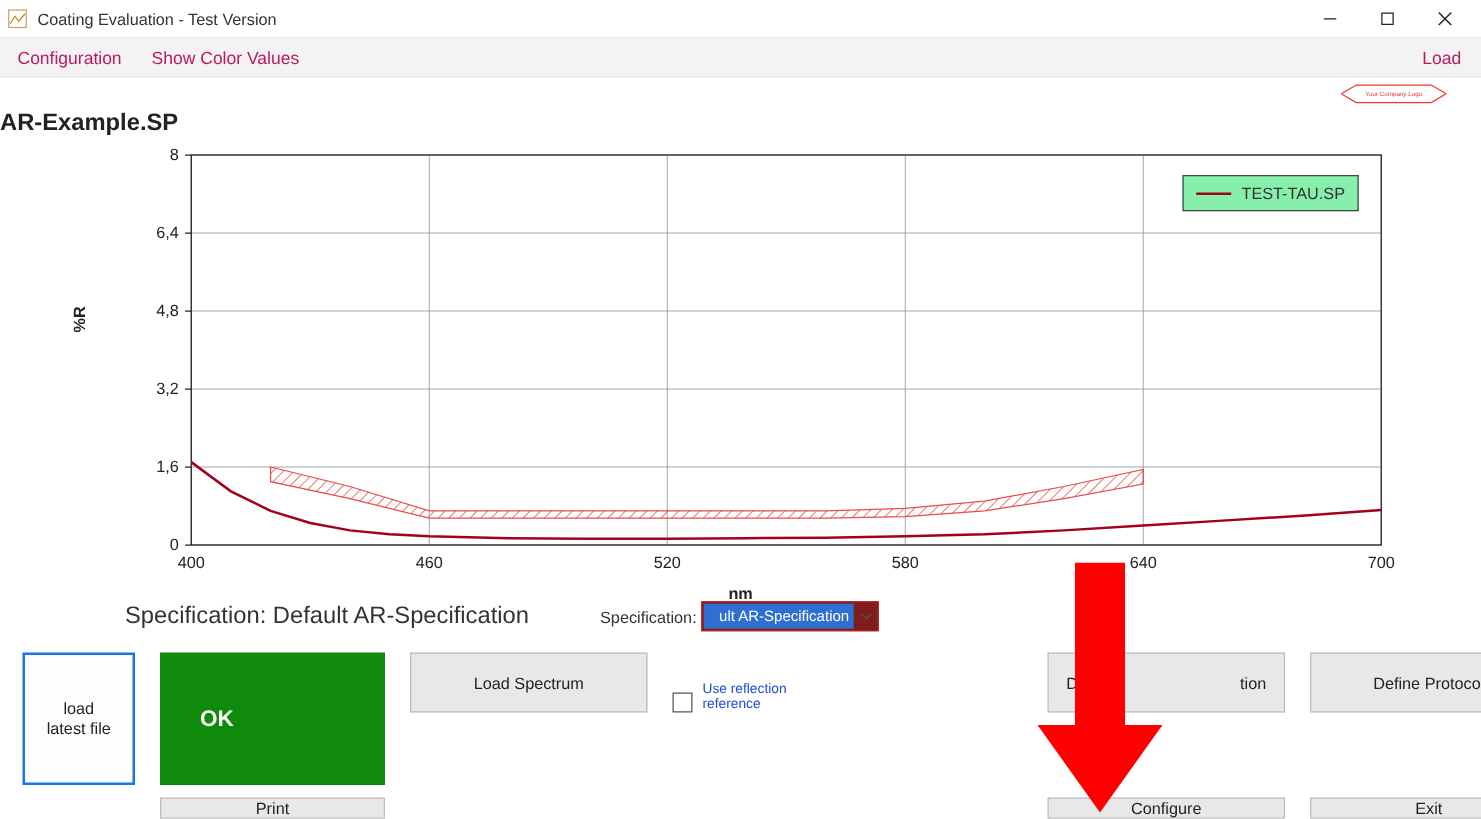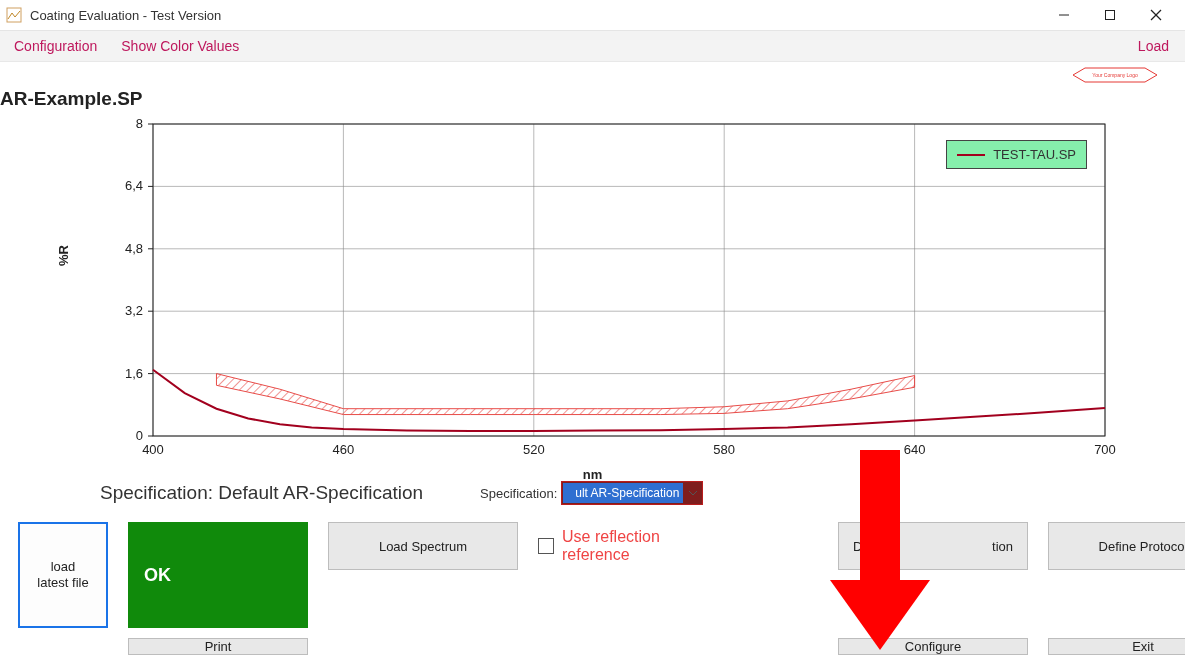--- a/index.html
+++ b/index.html
@@ -29,24 +29,24 @@
   .specline{display:flex;align-items:center;padding:0 40px 0 100px;margin-top:2px;height:30px}
   .specleft{font-size:19px;color:#333;flex:0 0 380px}
   .speclbl{font-size:13px;color:#333;margin-right:4px}
   .dd{display:flex;align-items:center;border:1px solid #b91c1c;background:#7f1d1d;height:22px;width:140px}
   .dd .sel{flex:1;background:#2f6fd1;color:#fff;font-size:12px;padding:1px 4px;height:18px;margin:1px;display:flex;align-items:center;justify-content:flex-end;overflow:hidden;white-space:nowrap}
   .dd .chev{width:18px;display:flex;align-items:center;justify-content:center;color:#333}
   
   .bottomgrid{display:grid;grid-template-columns:90px 180px 190px 280px 190px 190px;grid-template-rows:48px 48px;column-gap:20px;row-gap:10px;padding:14px 22px 0 18px;align-items:stretch}
   .btn{background:#e8e8e8;border:1px solid #bdbdbd;display:flex;align-items:center;justify-content:center;font-size:13px;color:#222;cursor:default}
   .btn.tall{grid-row:1/span 2;background:#fdfdfd;border:2px solid #1a73e8;flex-direction:column;text-align:center;line-height:1.25}
-  .chk{display:flex;align-items:center;gap:8px;font-size:16px;color:#ef4444}
+  .chk{display:flex;align-items:flex-end;gap:8px;font-size:11px;color:#1d4ed8}
   .chkbox{width:14px;height:14px;border:1px solid #555;background:#fff}
   .chklbl{max-width:130px;line-height:1.15}
-  .okbtn{background:#108a0b;color:#fff;font-weight:700;font-size:18px;border:none;grid-row:1/span 2;display:flex;align-items:center;justify-content:flex-start;padding-left:16px}
+  .okbtn{background:#108a0b;color:#fff;font-weight:700;font-size:18px;border:none;grid-row:1/span 2;display:flex;align-items:center;justify-content:flex-start;padding-left:32px}
   
   .arrowoverlay{position:absolute;pointer-events:none}
 </style>
 </head>
 <body>
 
 <div class="titlebar">
   <span class="appicon">
     <svg width="16" height="16">
         <rect x="1" y="1" width="14" height="14" fill="#fff" stroke="#d0a060" stroke-width="1"></rect>

